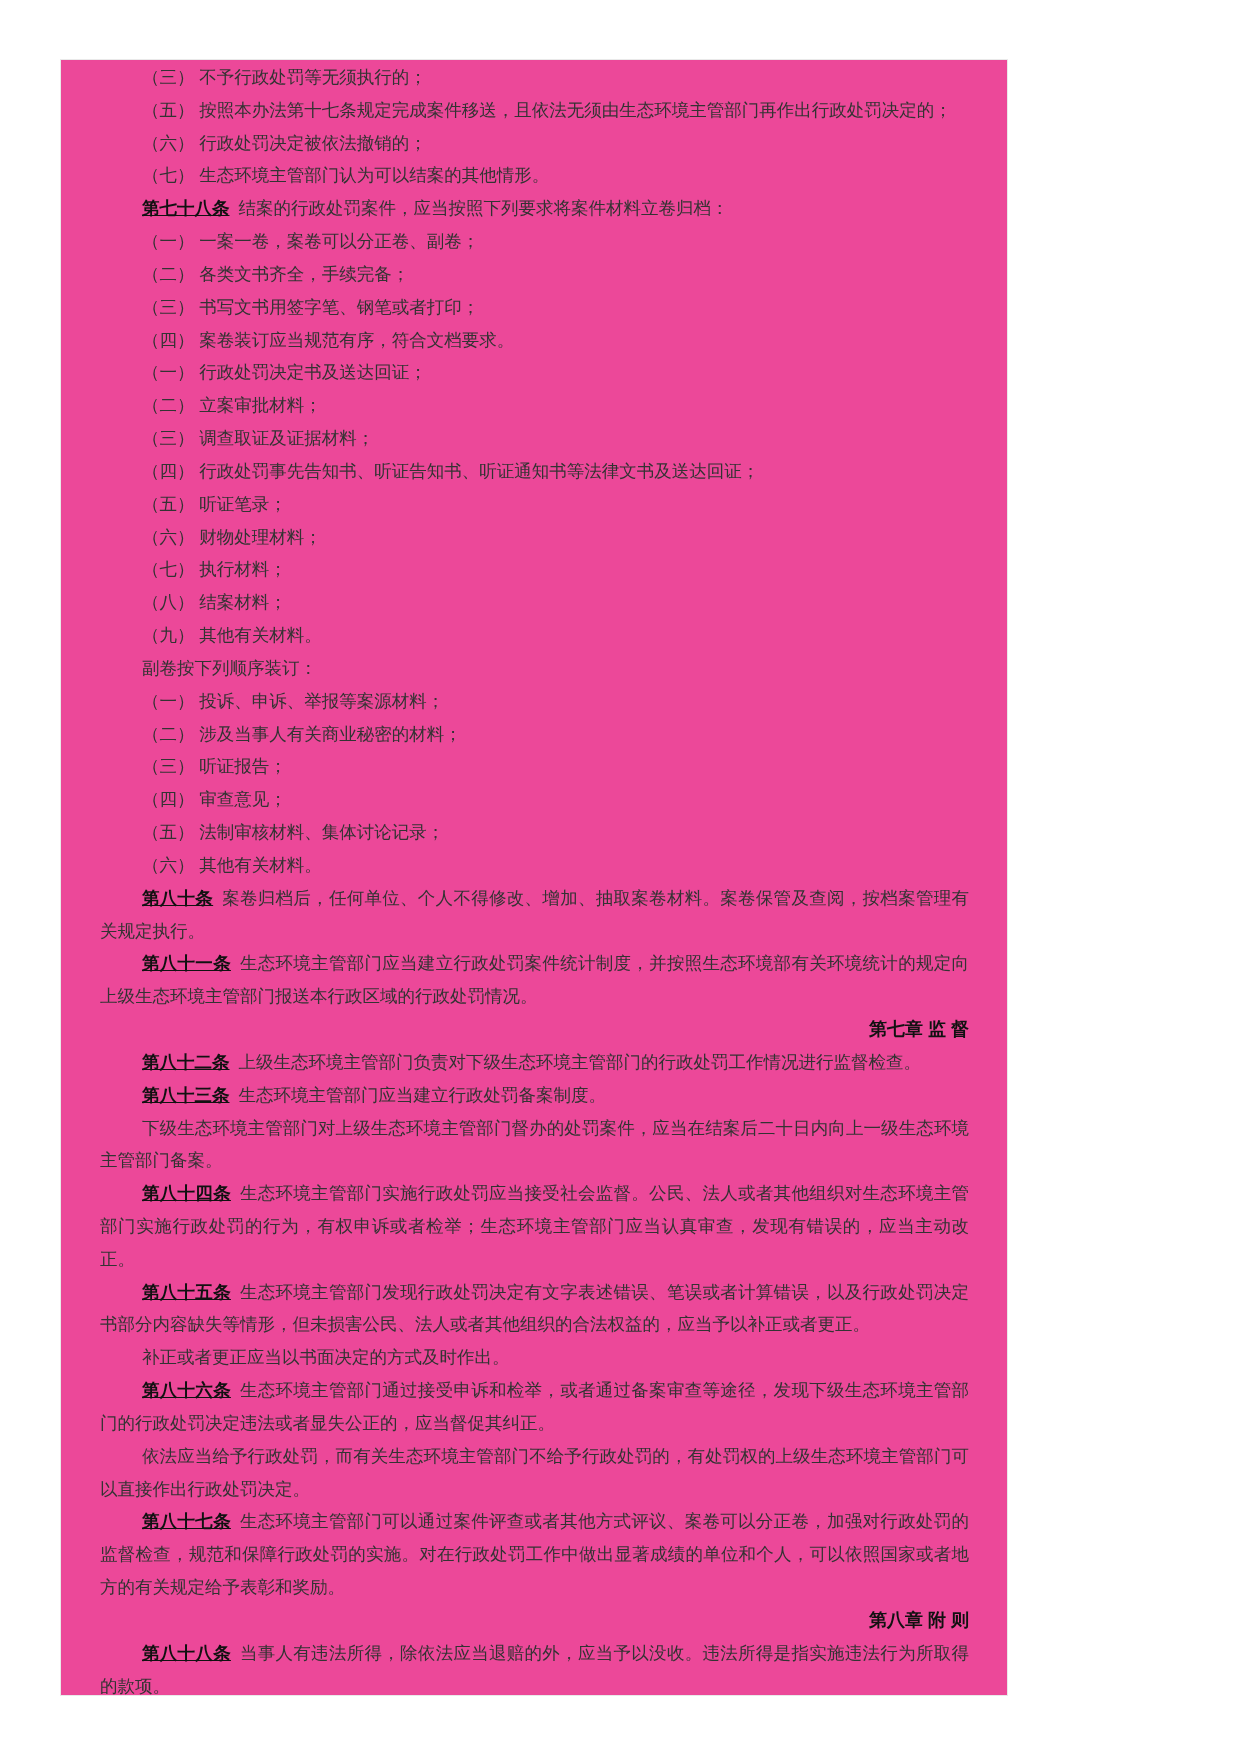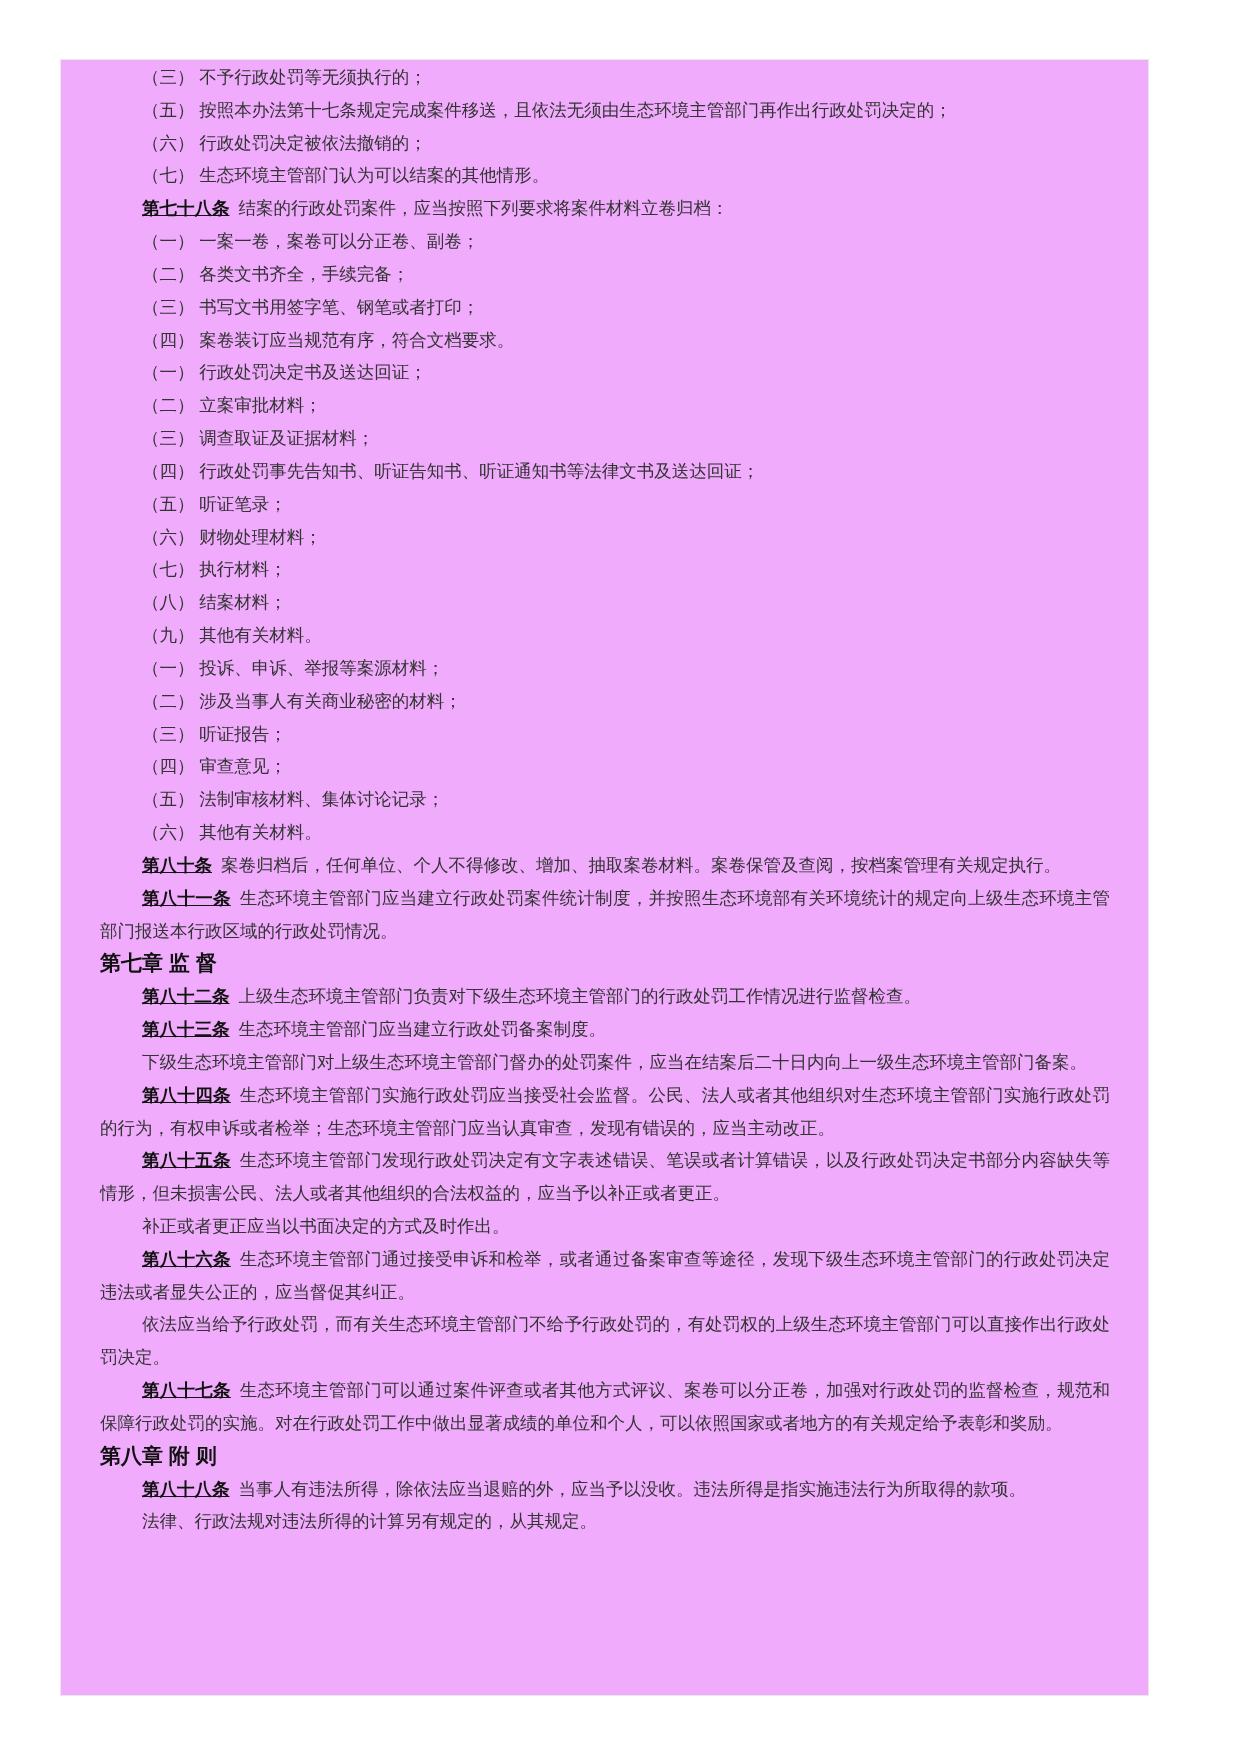--- a/index.html
+++ b/index.html
@@ -10,45 +10,45 @@
   body {
     position: relative;
     width: 1240px;
     height: 1754px;
     font-family: "Liberation Sans", sans-serif;
   }
   .page {
     position: absolute;
     left: 60px;
     top: 59px;
-    width: 1089px;
+    width: 948px;
     height: 1637px;
     box-sizing: border-box;
-    background: #f0abfc;
+    background: #ec4899;
     border: 1px solid #e9e9e9;
     padding: 1px 38px 0 39px;
     overflow: hidden;
   }
   .doc-body p {
     margin: 0;
   }
   .para {
     font-size: 17.5px;
     line-height: 32.83px;
     color: #333333;
     text-align: justify;
     text-indent: 42px;
     word-break: break-all;
   }
   .chapter {
-    font-size: 21px;
+    font-size: 18px;
     line-height: 32.83px;
     color: #111111;
     font-weight: 700;
-    text-align: left;
+    text-align: right;
     text-indent: 0;
     word-break: keep-all;
   }
   .article-label {
     font-weight: 700;
     color: #111111;
     margin-right: 9px;
     text-decoration: underline;
   }
 </style>
@@ -68,20 +68,21 @@
       <p class="para">（四） 案卷装订应当规范有序，符合文档要求。</p>
       <p class="para">（一） 行政处罚决定书及送达回证；</p>
       <p class="para">（二） 立案审批材料；</p>
       <p class="para">（三） 调查取证及证据材料；</p>
       <p class="para">（四） 行政处罚事先告知书、听证告知书、听证通知书等法律文书及送达回证；</p>
       <p class="para">（五） 听证笔录；</p>
       <p class="para">（六） 财物处理材料；</p>
       <p class="para">（七） 执行材料；</p>
       <p class="para">（八） 结案材料；</p>
       <p class="para">（九） 其他有关材料。</p>
+      <p class="para">副卷按下列顺序装订：</p>
       <p class="para">（一） 投诉、申诉、举报等案源材料；</p>
       <p class="para">（二） 涉及当事人有关商业秘密的材料；</p>
       <p class="para">（三） 听证报告；</p>
       <p class="para">（四） 审查意见；</p>
       <p class="para">（五） 法制审核材料、集体讨论记录；</p>
       <p class="para">（六） 其他有关材料。</p>
       <p class="para"><b class="article-label">第八十条</b><span>案卷归档后，任何单位、个人不得修改、增加、抽取案卷材料。案卷保管及查阅，按档案管理有关规定执行。</span></p>
       <p class="para"><b class="article-label">第八十一条</b><span>生态环境主管部门应当建立行政处罚案件统计制度，并按照生态环境部有关环境统计的规定向上级生态环境主管部门报送本行政区域的行政处罚情况。</span></p>
       <p class="chapter">第七章 监 督</p>
       <p class="para"><b class="article-label">第八十二条</b><span>上级生态环境主管部门负责对下级生态环境主管部门的行政处罚工作情况进行监督检查。</span></p>

